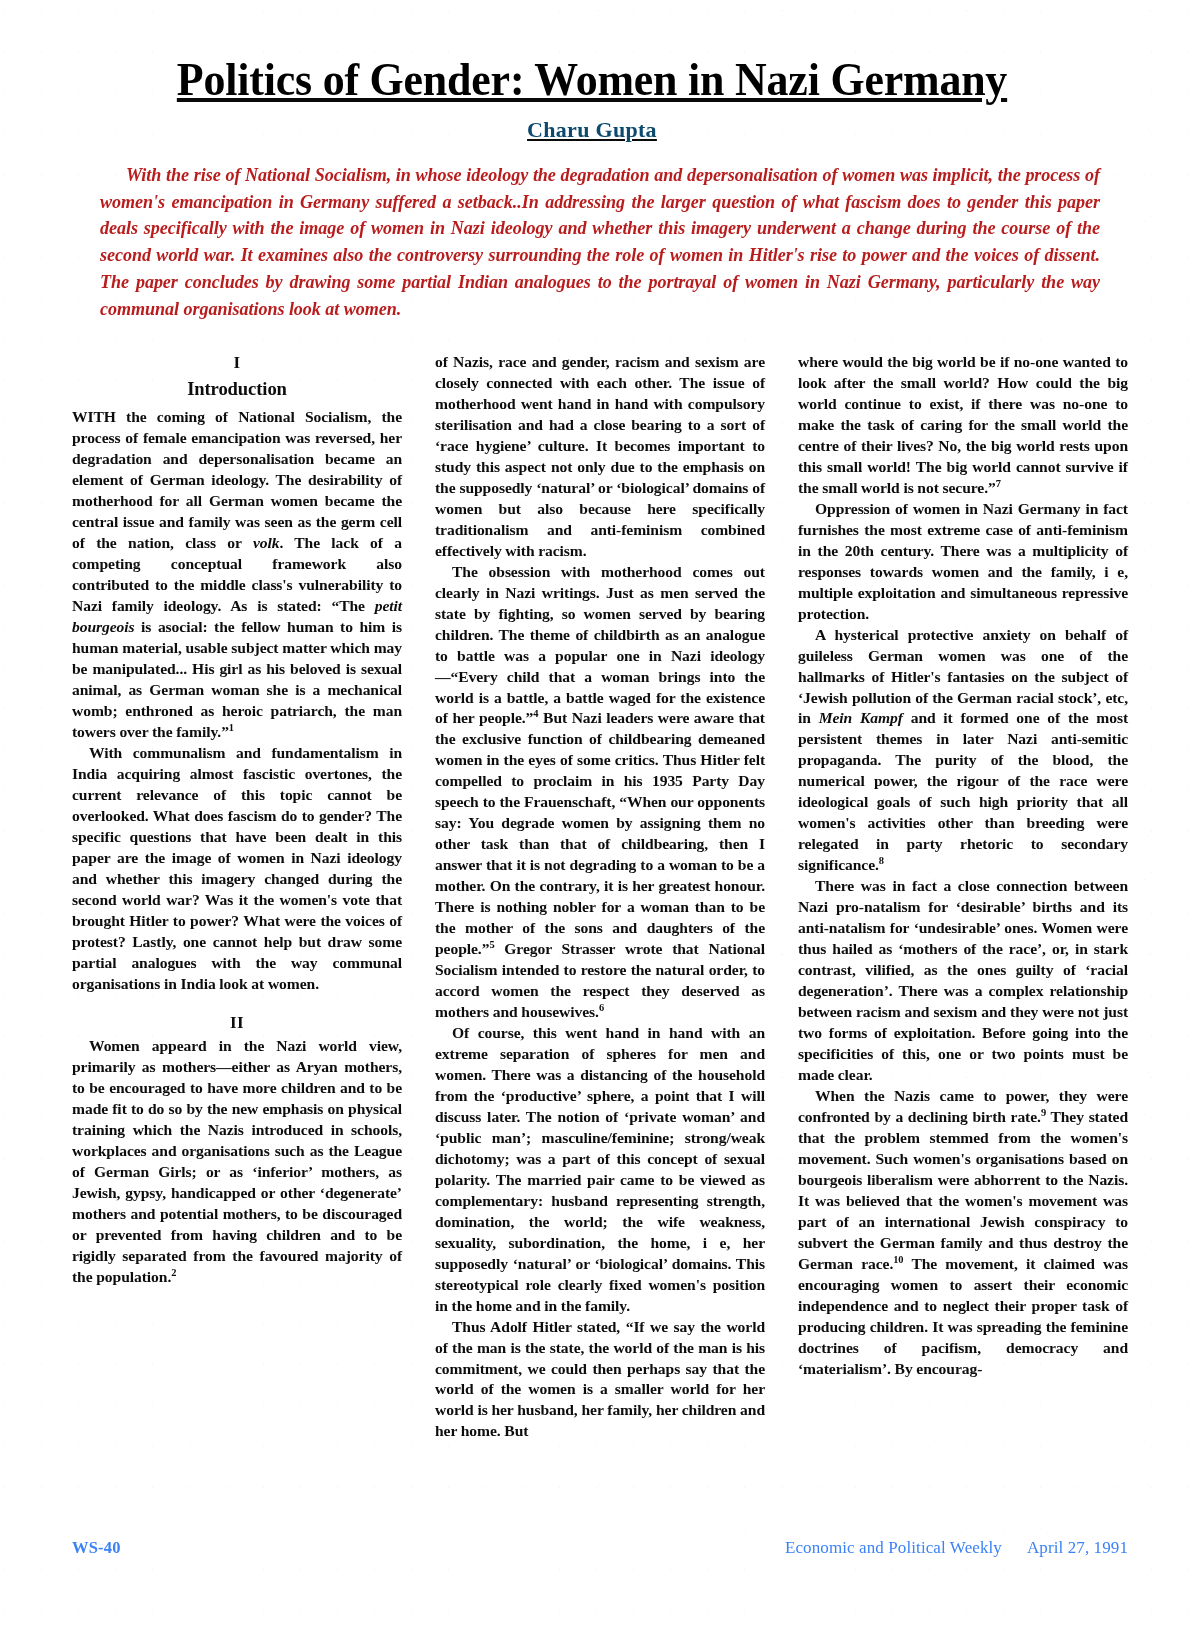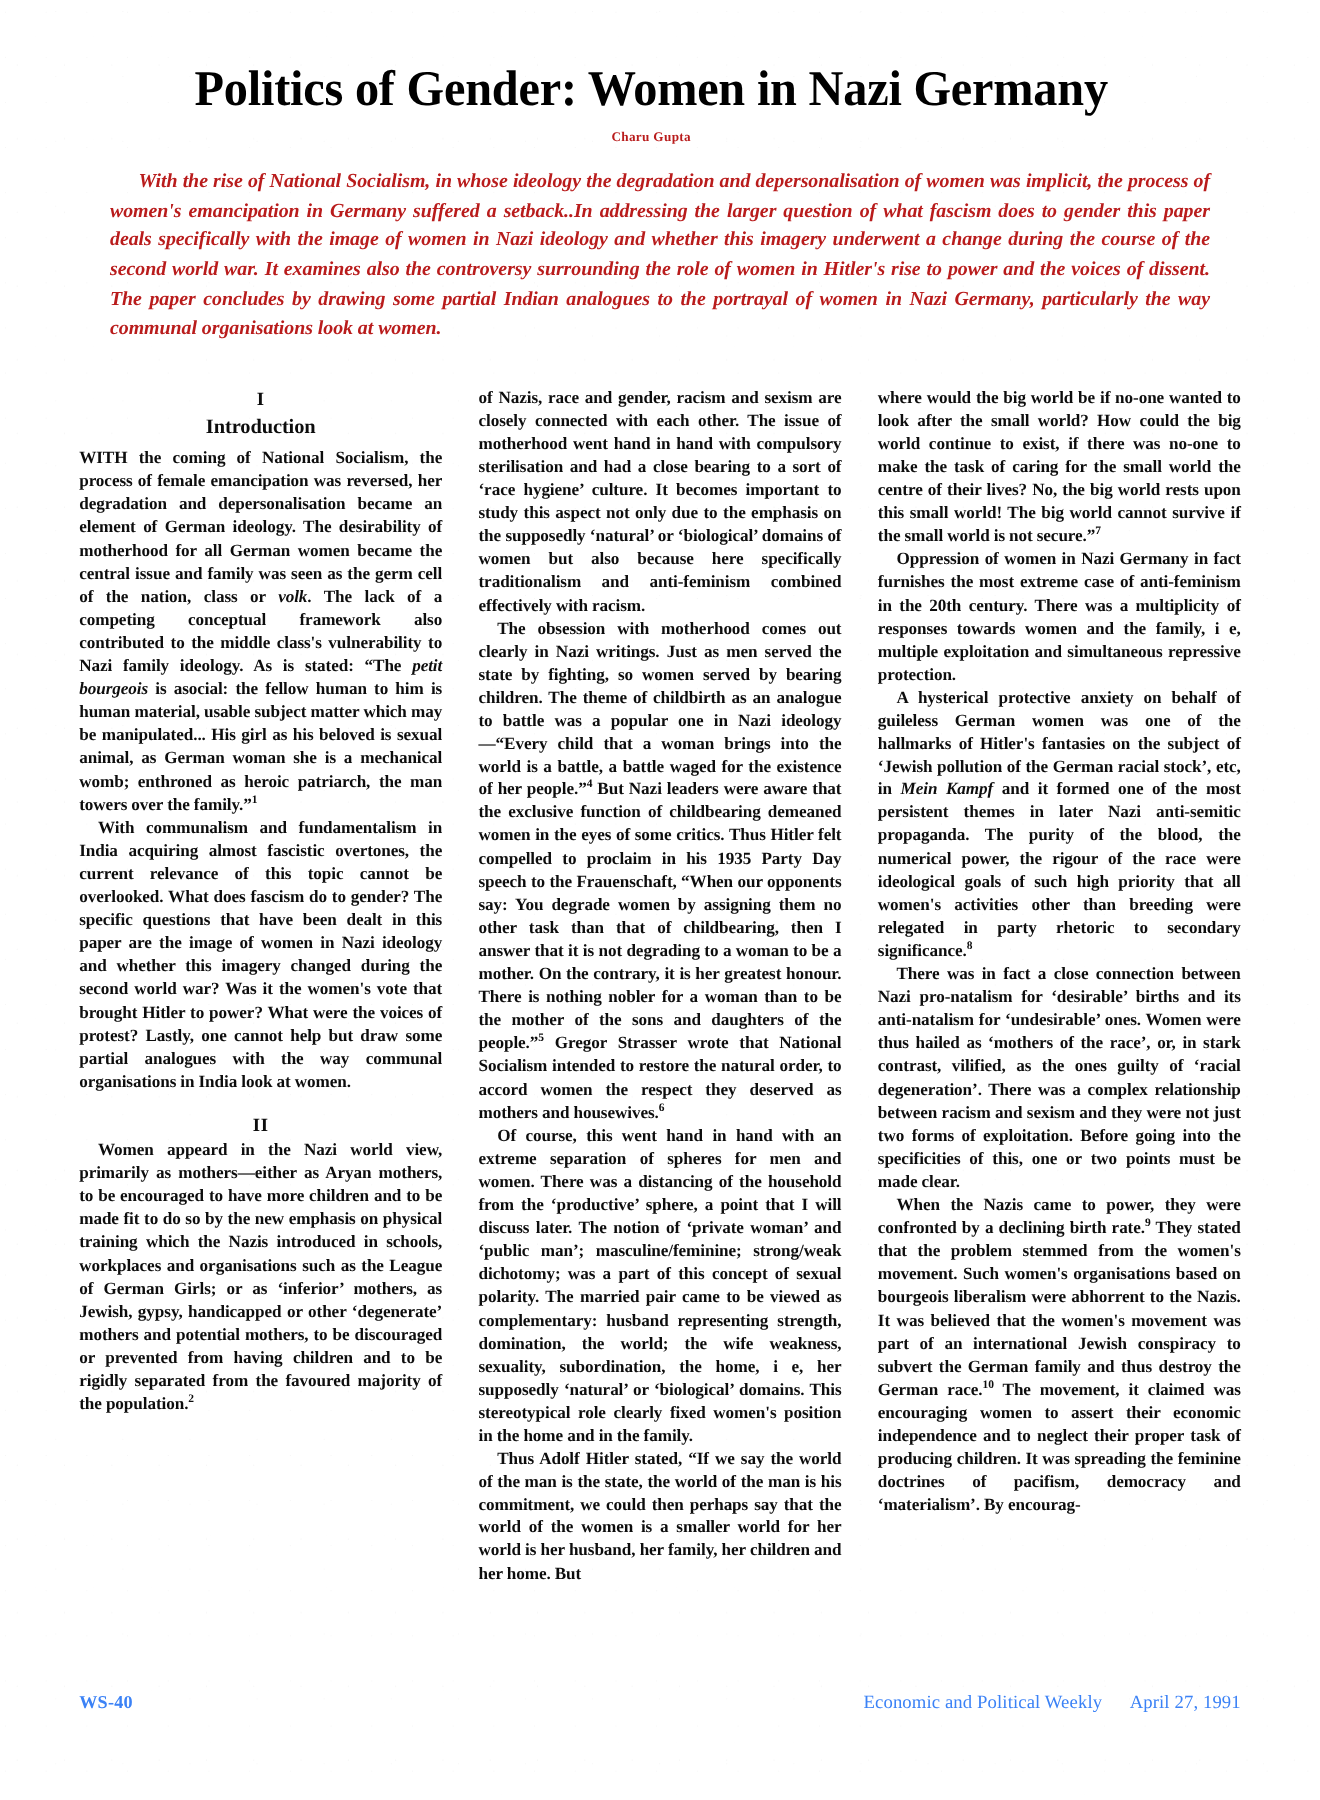--- a/index.html
+++ b/index.html
@@ -21,42 +21,43 @@
     left: 0; top: 0;
     width: 1200px;
     height: 1636px;
     box-sizing: border-box;
     padding: 0;
   }
 
   
   .title-block {
     padding: 56px 72px 0 56px;
+    text-decoration: underline;
   }
   .doc-title {
     font-family: "Liberation Serif", "DejaVu Serif", serif;
     font-weight: 700;
     font-size: 45.5px;
     line-height: 1.05;
     letter-spacing: -0.2px;
     text-align: center;
     margin: 0;
     transform: scaleX(0.965);
     transform-origin: center;
     color: #000;
     -webkit-font-smoothing: none;
   }
   .doc-author {
     font-family: "Liberation Serif", "DejaVu Serif", serif;
     font-weight: 700;
-    font-size: 12px;
+    font-size: 22px;
     text-align: center;
     margin: 13px 0 0 0;
     letter-spacing: 0.3px;
-    color: #b91c1c;
+    color: #0c4a6e;
   }
 
   
   .abstract {
     margin: 19px 100px 0 100px;
     font-style: italic;
     font-weight: 600;
     font-size: 18.1px;
     line-height: 1.485;
     text-align: justify;

